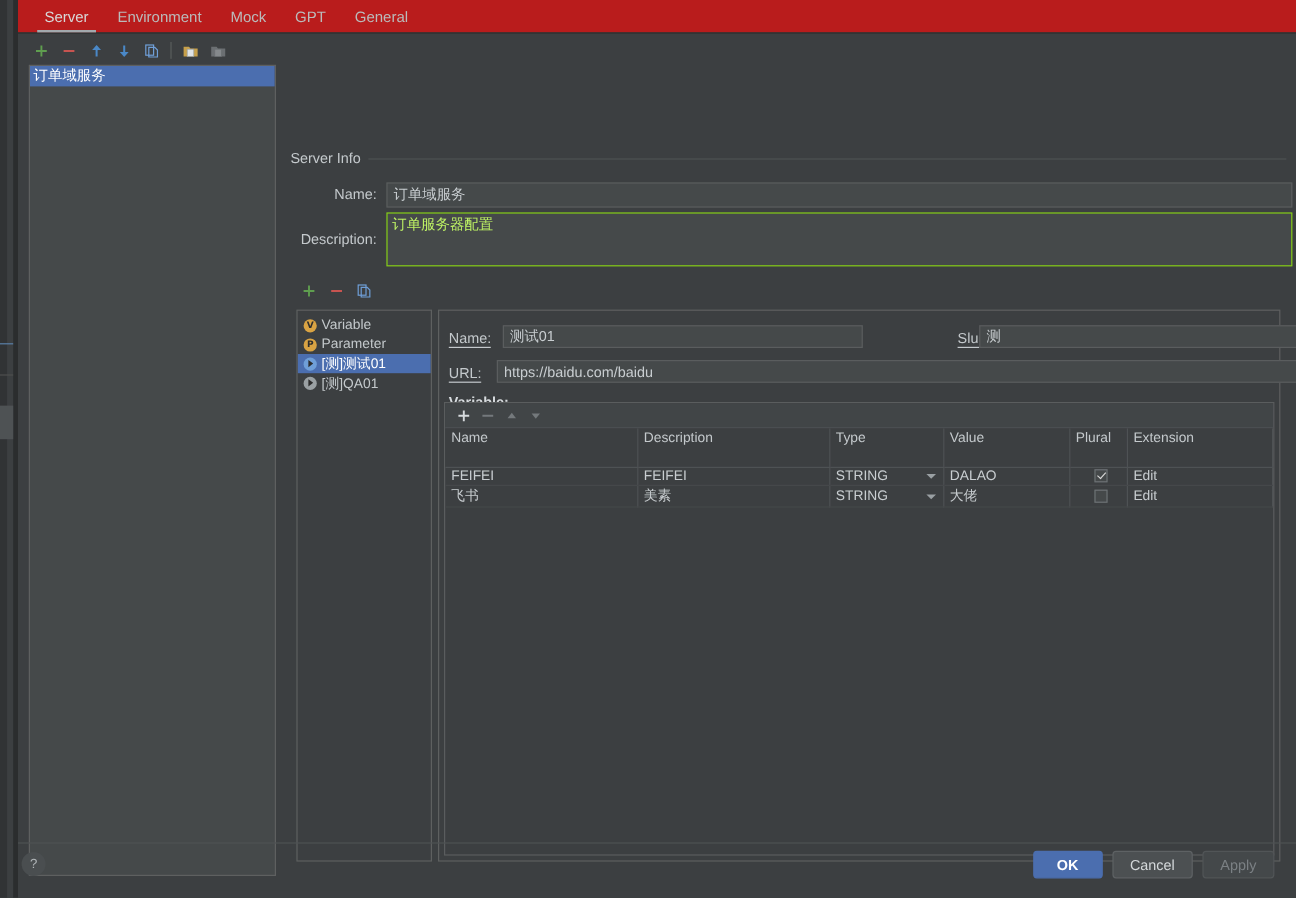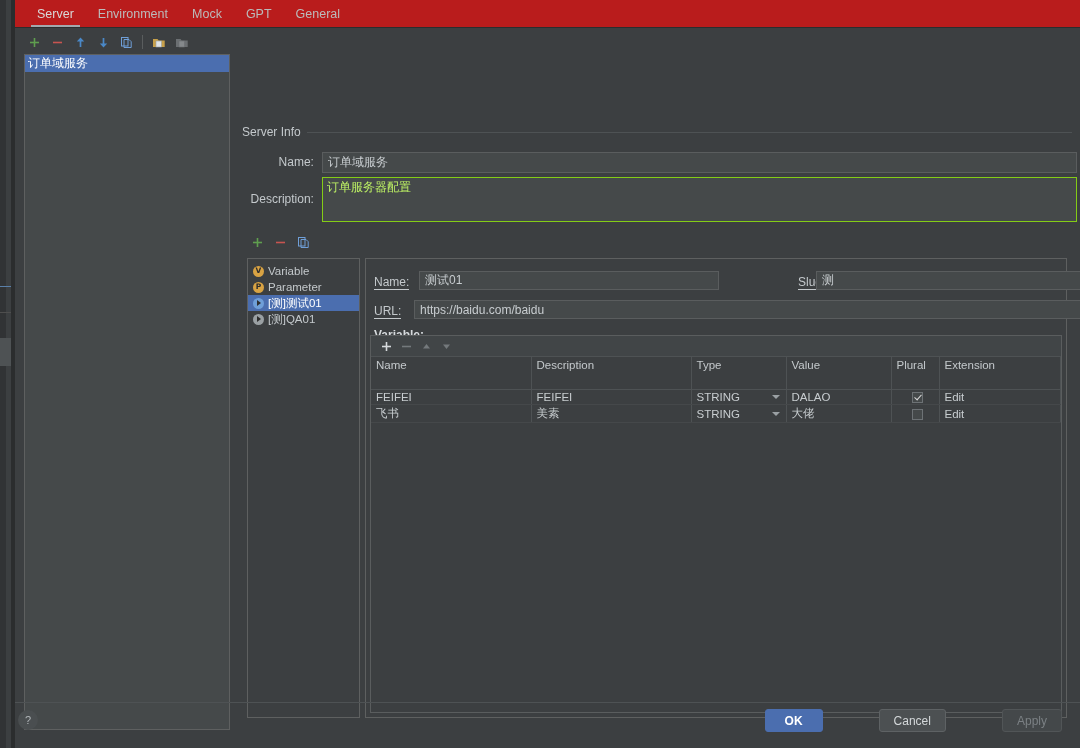--- a/index.html
+++ b/index.html
@@ -277,21 +277,21 @@
   .btn {
     min-width: 58px; height: 23px;
     padding: 0 14px;
     font-size: 12px;
     font-family: "Liberation Sans", "DejaVu Sans", sans-serif;
     background: #4c5052;
     border: 1px solid #5e6264;
     border-radius: 3px;
     color: #d4d8da;
     cursor: default;
-    display: flex; align-items: center; justify-content: center; margin-left: 48px;
+    display: flex; align-items: center; justify-content: center;
   }
   .btn.primary { background: #4b6eaf; border-color: #4b6eaf; color: #ffffff; font-weight: bold; }
   .btn.disabled { color: #7b8084; border-color: #515557; background: #44484a; }
   .footer-bottomline {
     position: absolute; left: 0; right: 0; bottom: 0; height: 6px; background: #3c3f41;
   }
 </style>
 </head>
 <body>
 

